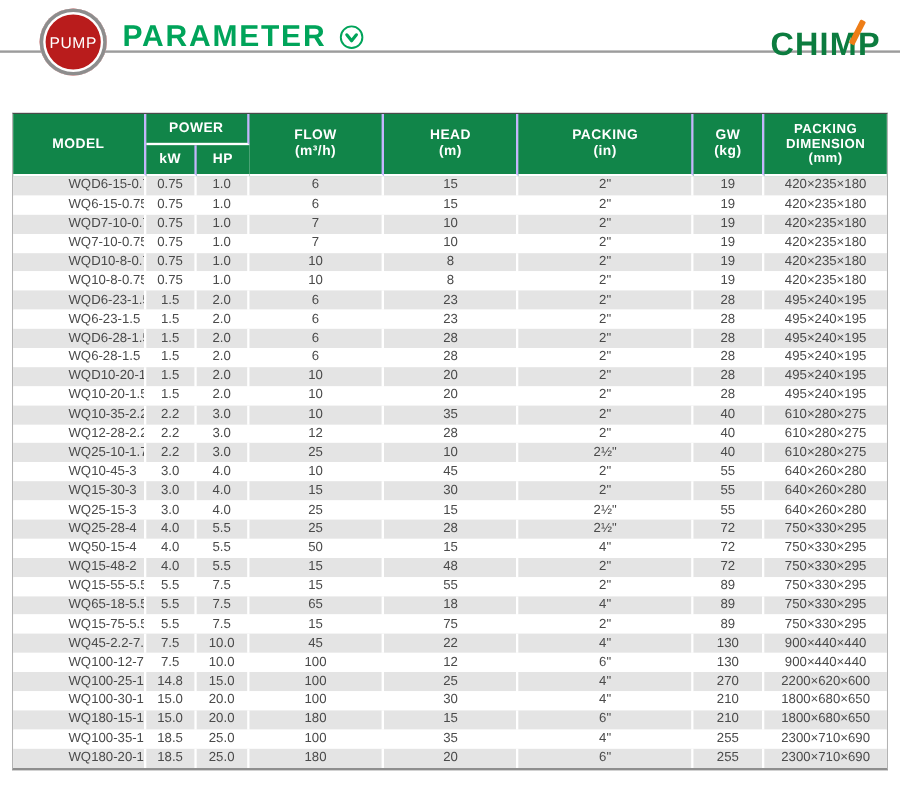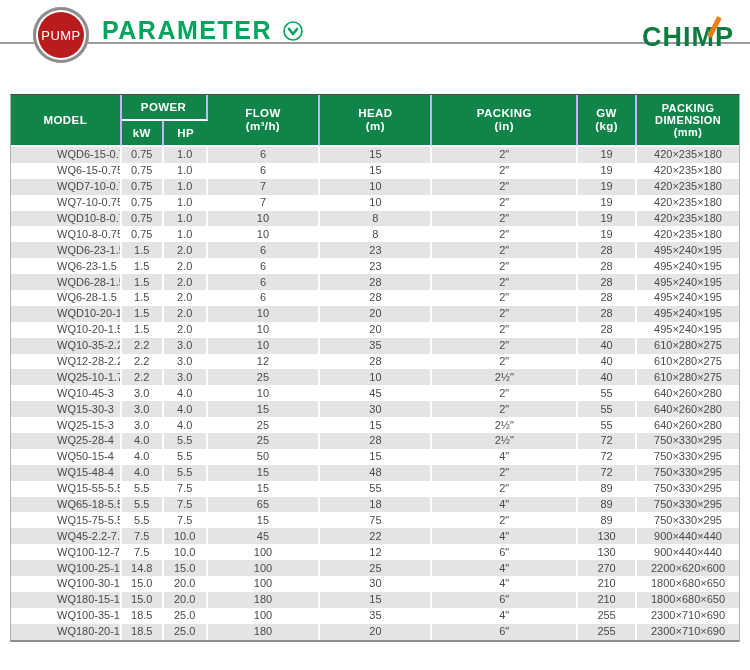--- a/index.html
+++ b/index.html
@@ -300,21 +300,21 @@
             <td>WQ50-15-4</td>
             <td>4.0</td>
             <td>5.5</td>
             <td>50</td>
             <td>15</td>
             <td>4"</td>
             <td>72</td>
             <td>750×330×295</td>
           </tr>
           <tr>
-            <td>WQ15-48-4</td>
+            <td>WQ15-48-2</td>
             <td>4.0</td>
             <td>5.5</td>
             <td>15</td>
             <td>48</td>
             <td>2"</td>
             <td>72</td>
             <td>750×330×295</td>
           </tr>
           <tr>
             <td>WQ15-55-5.5</td>

